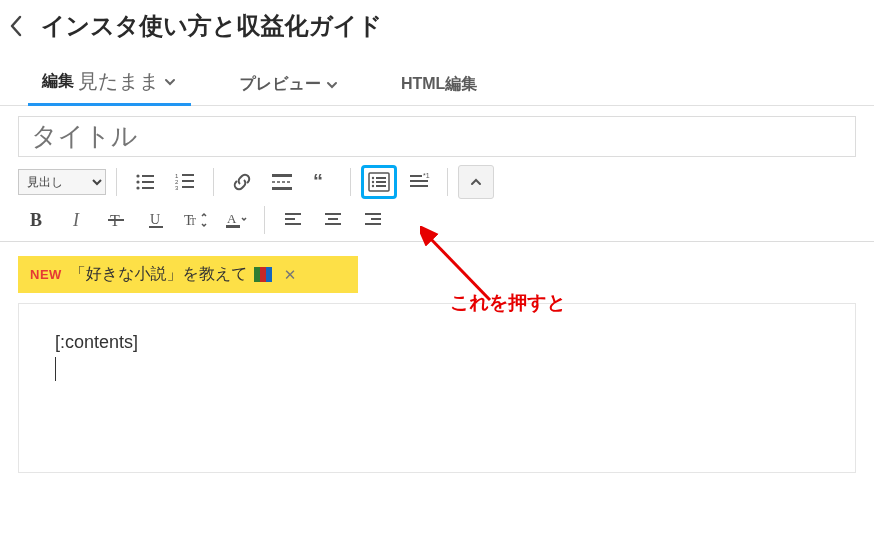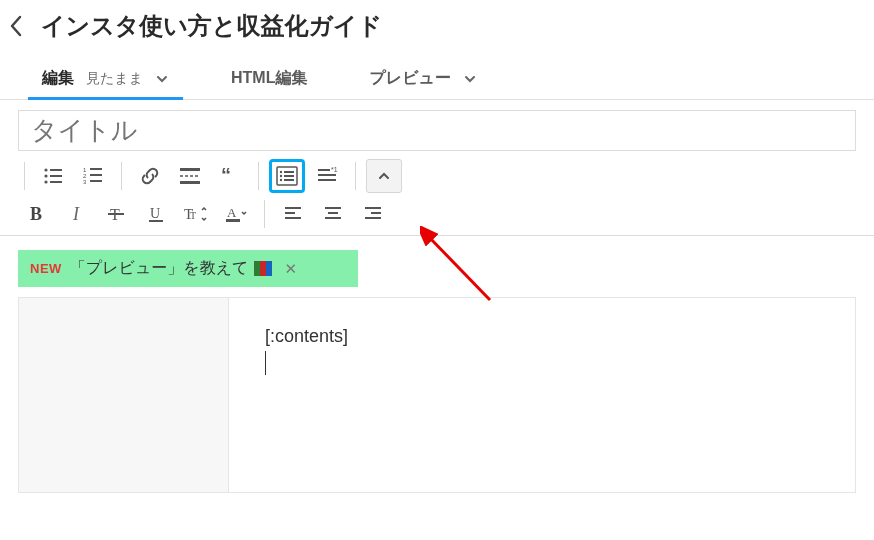--- a/index.html
+++ b/index.html
@@ -13,22 +13,22 @@
     overflow: hidden;
   }
 
   
   .header { display:flex; align-items:center; padding: 10px 1px 4px; }
   .back-chevron { width: 30px; height: 30px; display:flex; align-items:center; justify-content:center; cursor:pointer; }
   .page-title { font-size: 24px; font-weight: 700; margin-left: 10px; color:#2a2a2a; }
 
   
   .tabs { display:flex; align-items:flex-end; gap: 0; padding: 6px 0 0 28px; border-bottom:1px solid #e0e0e0; margin-top: 6px;}
-  .tab { display:flex; align-items:center; gap:12px; padding: 10px 14px 10px; color:#5b5b5b; font-size:16px; font-weight:600; cursor:pointer; position:relative; }
-  .tab small { font-weight:400; color:#6b6b6b; font-size:14px; }
+  .tab { display:flex; align-items:center; gap:4px; padding: 10px 14px 10px; color:#5b5b5b; font-size:16px; font-weight:600; cursor:pointer; position:relative; }
+  .tab small { font-weight:400; color:#6b6b6b; font-size:20px; }
   .tab.active { color:#2a2a2a; }
   .tab.active::after { content:""; position:absolute; left:0; right:0; bottom:-1px; height:3px; background:#2196f3; }
   .tab + .tab { margin-left: 34px; }
 
   
   .title-row { padding: 10px 18px 0; }
   .title-input {
     width: 100%;
     border: 1px solid #dcdcdc;
     font-size: 26px;
@@ -59,42 +59,43 @@
   
   .annot {
     position:absolute; left:450px; top:290px; color:#e60000; font-weight:700;
     font-size:19px; line-height:1.35;
   }
   .arrow-svg { position:absolute; left:420px; top:226px; pointer-events:none; }
 
   
   .prompt-bar {
     margin: 14px 18px 0;
-    background:#86efac;
+    background:#fde047;
     display:flex; align-items:center;
     padding:8px 12px;
     gap:4px;
     font-size:16px;
     color:#333;
     width: 340px;
   }
   .prompt-bar .new { color:#e53935; font-weight:600; font-size:13px; letter-spacing:0.5px; margin-right:4px;}
   .books { display:inline-flex; gap:0; margin:0 2px;}
   .books span { width:6px; height:15px; display:inline-block; }
   .books span:nth-child(1){background:#2e7d32;}
   .books span:nth-child(2){background:#c62828;}
   .books span:nth-child(3){background:#1565c0;}
   .close-x { margin-left:6px; color:#777; cursor:pointer; font-size:15px; }
 
   
   .editor-area {
     margin: 10px 18px 0;
     border:1px solid #e5e5e5;
     display:flex;
-    height: 196px;
+    height: 170px;
+    flex-direction: column;
   }
   .editor-side { width:210px; background:#f7f7f7; border-right:1px solid #e5e5e5;}
   .editor-body { flex:1; padding: 28px 36px; font-size:18px; color:#333; font-family:inherit; position:relative;}
   .cursor-line { display:block; height:24px; border-left:1px solid #333; margin-top:4px; width:1px;}
 
   svg { display:block; }
   .chev { width:14px; height:14px; }
 </style>
 </head>
 <body>
@@ -110,36 +111,39 @@
 
 <div class="tabs">
   <div class="tab active">
     <span>編集</span>
     <small>見たまま</small>
     <svg class="chev" viewBox="0 0 14 14">
       <path d="M3 5 L7 9 L11 5" stroke="#666" stroke-width="2" fill="none" stroke-linecap="round"></path>
     </svg>
   </div>
   <div class="tab">
-    <span>HTML編集</span>
-  </div>
-  <div class="tab">
     <span>プレビュー</span>
     <svg class="chev" viewBox="0 0 14 14">
       <path d="M3 5 L7 9 L11 5" stroke="#666" stroke-width="2" fill="none" stroke-linecap="round"></path>
     </svg>
   </div>
+  <div class="tab">
+    <span>HTML編集</span>
+  </div>
 </div>
 
 <div class="title-row">
   <input class="title-input" placeholder="タイトル" style="">
 </div>
 
 <div class="toolbar-wrap">
   <div class="tb-row">
+    <select class="heading-select">
+      <option>見出し</option>
+    </select>
     <span class="sep"></span>
 
     <div class="tbtn">
       <svg width="20" height="20" viewBox="0 0 20 20">
         <circle cx="3" cy="4" r="1.6" fill="#555"></circle>
           <rect x="7" y="3" width="12" height="2" fill="#555"></rect>
         <circle cx="3" cy="10" r="1.6" fill="#555"></circle>
           <rect x="7" y="9" width="12" height="2" fill="#555"></rect>
         <circle cx="3" cy="16" r="1.6" fill="#555"></circle>
           <rect x="7" y="15" width="12" height="2" fill="#555"></rect>
@@ -265,25 +269,26 @@
 
 <svg class="arrow-svg" width="100" height="84">
   <defs>
     <marker id="ah" markerWidth="10" markerHeight="10" refX="2" refY="3" orient="auto">
       <path d="M0,0 L0,6 L8,3 z" fill="#e60000"></path>
     </marker>
   </defs>
   <line x1="70" y1="74" x2="8" y2="10" stroke="#e60000" stroke-width="3" marker-end="url(#ah)"></line>
 </svg>
 <div class="annot">
+  <div>これを押すと</div>
 </div>
 
 <div class="prompt-bar">
   <span class="new">NEW</span>
-  <span>「プレビュー」を教えて</span>
+  <span>「好きな小説」を教えて</span>
   <span class="books">
       <span></span>
       <span></span>
       <span></span>
     </span>
   <span class="close-x">✕</span>
 </div>
 
 <div class="editor-area">
   <div class="editor-side"></div>

